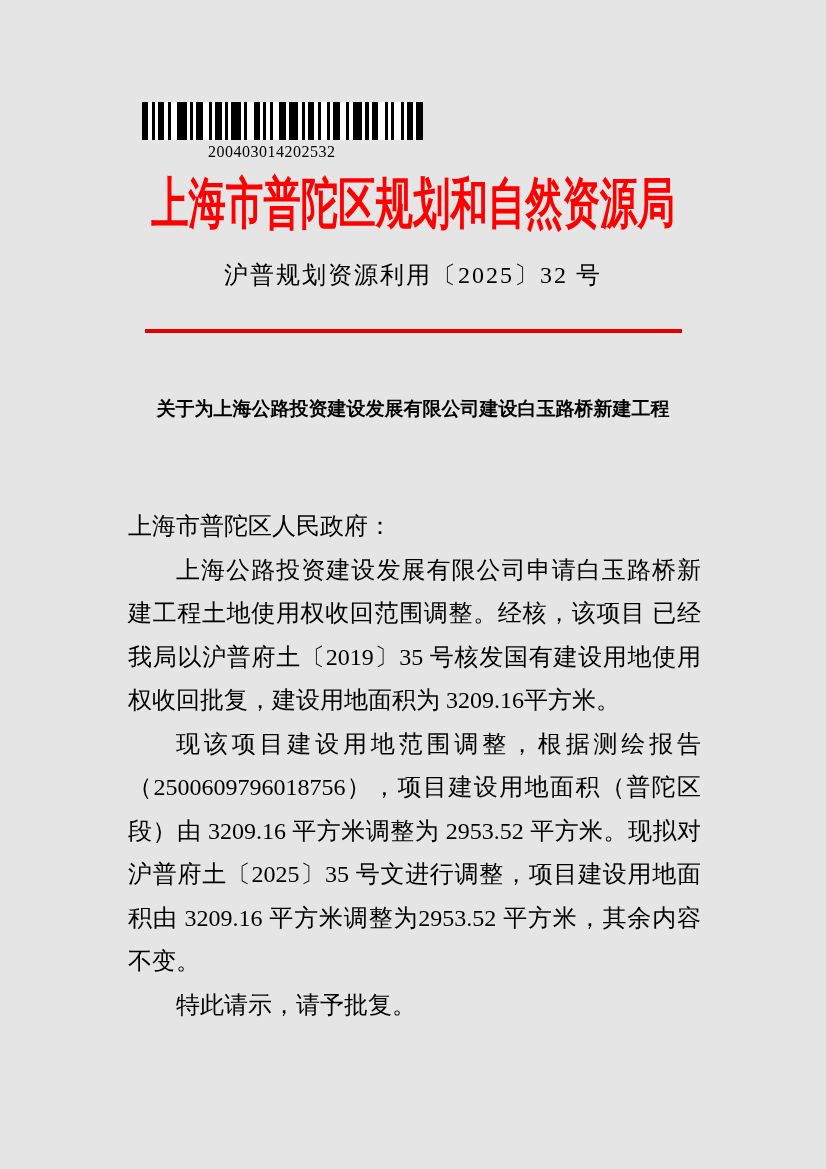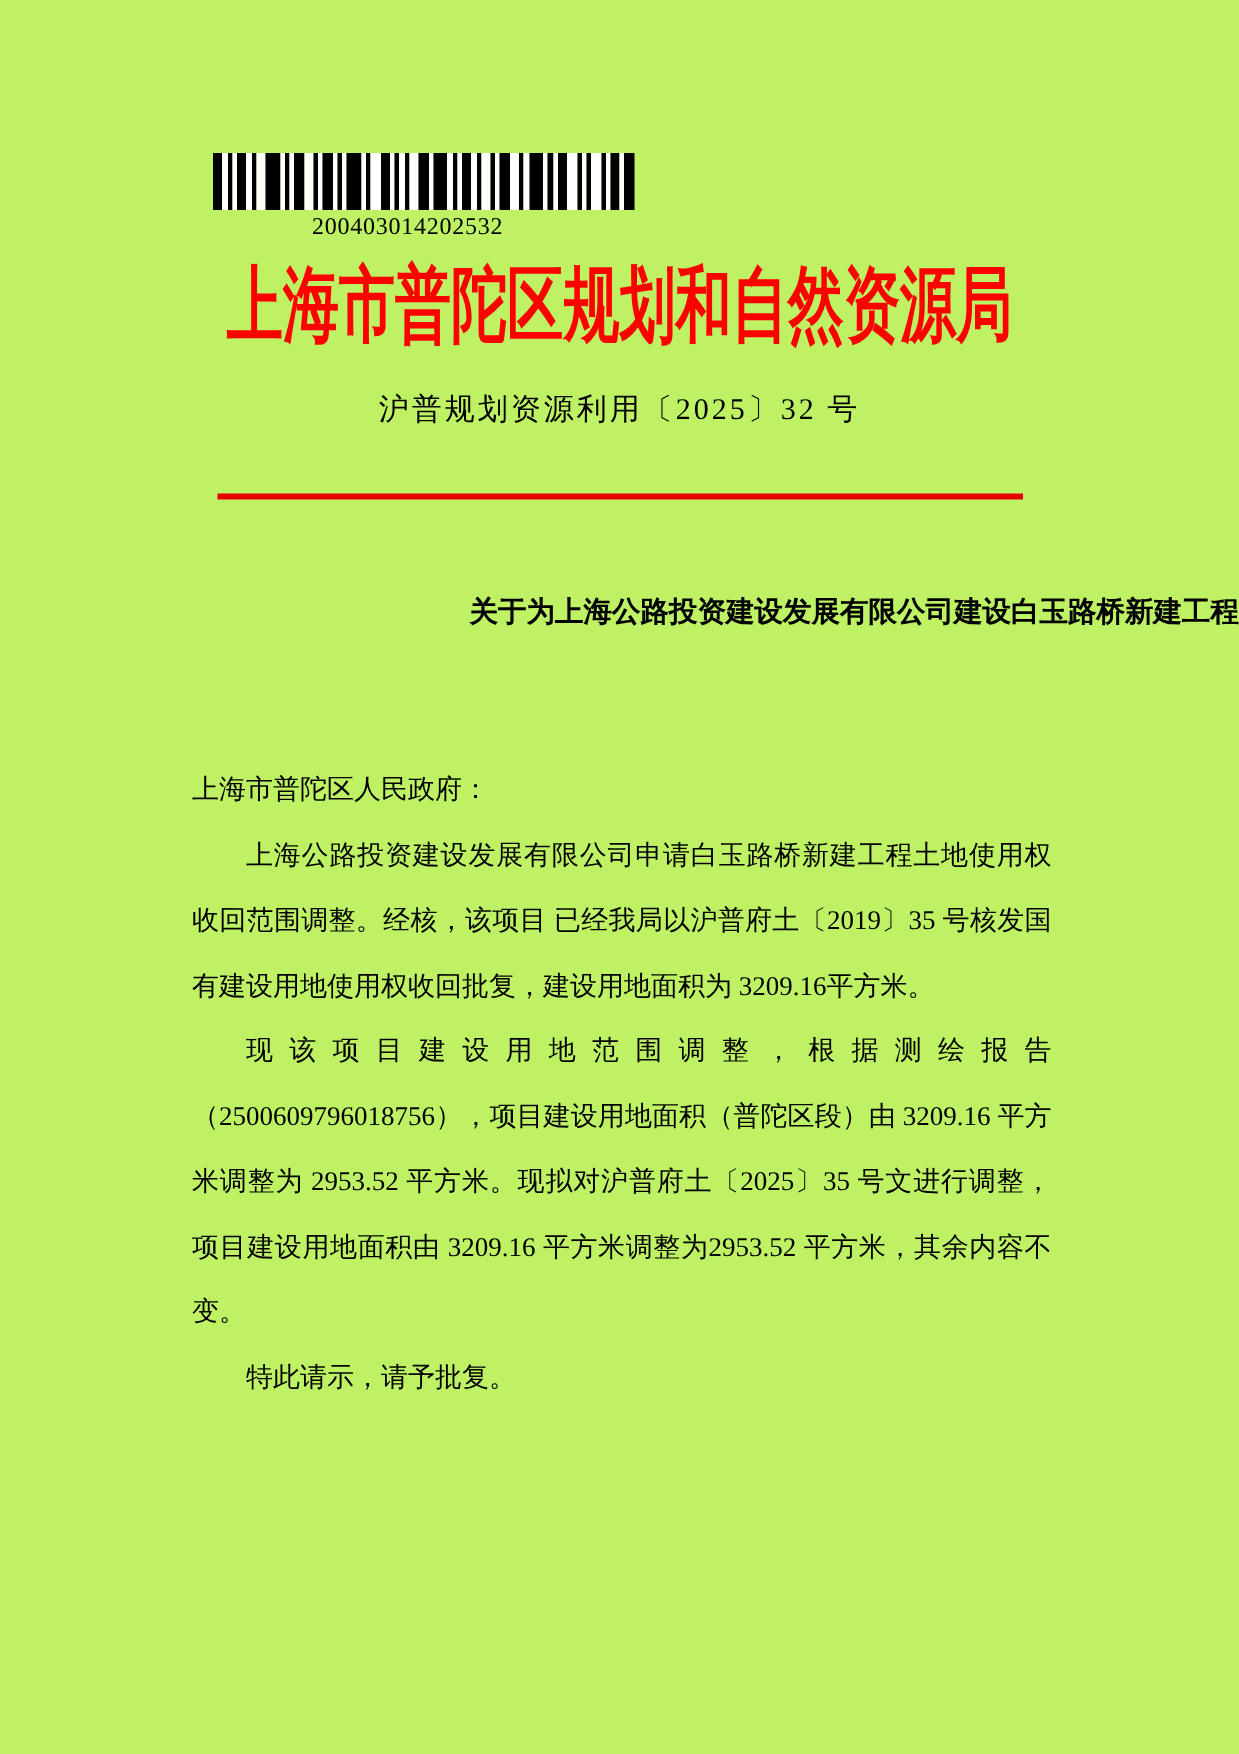--- a/index.html
+++ b/index.html
@@ -1,20 +1,20 @@
 <!DOCTYPE html>
 <html><head>
 <meta charset="utf-8">
 <style>
   html, body { margin: 0; padding: 0; background: #ffffff; }
   .page {
     position: relative;
     width: 826px;
     height: 1169px;
-    background: #bef264;
+    background: #e5e5e5;
     overflow: hidden;
     font-family: "Liberation Serif", serif;
     color: #000000;
   }
 
   
   .barcode-block { position: absolute; left: 142px; top: 102px; width: 281px; }
   .barcode { display: flex; width: 281px; height: 38px; }
   .barcode .bar { flex-basis: 0; height: 100%; }
   .barcode-number {
@@ -43,56 +43,56 @@
     font-family: "Liberation Serif", serif;
   }
 
   
   .doc-number {
     position: absolute;
     top: 259px;
     left: 0;
     width: 826px;
     text-align: center;
-    font-size: 20px;
+    font-size: 24px;
     letter-spacing: 2px;
   }
 
   
   .red-rule {
     position: absolute;
     left: 145px;
     top: 329px;
     width: 537px;
     height: 4px;
     background: #e60000;
   }
 
   
   .doc-title {
     position: absolute;
     top: 385px;
     left: 0;
     width: 826px;
     margin: 0;
-    text-align: right;
+    text-align: center;
     font-size: 19px;
     font-weight: 700;
     font-family: "Liberation Sans", sans-serif;
     color: #000;
   }
   .doc-title .line { display: block; line-height: 47px; }
 
   
   .body-text {
     position: absolute;
     left: 128px;
     top: 505px;
     width: 573px;
-    font-size: 18px;
+    font-size: 24px;
     line-height: 43.5px;
     text-align: justify;
     font-family: "Liberation Serif", serif;
   }
   .body-text p { margin: 0; padding: 0; }
   .body-text p.para { text-indent: 2em; }
 </style>
 </head>
 <body>
 

